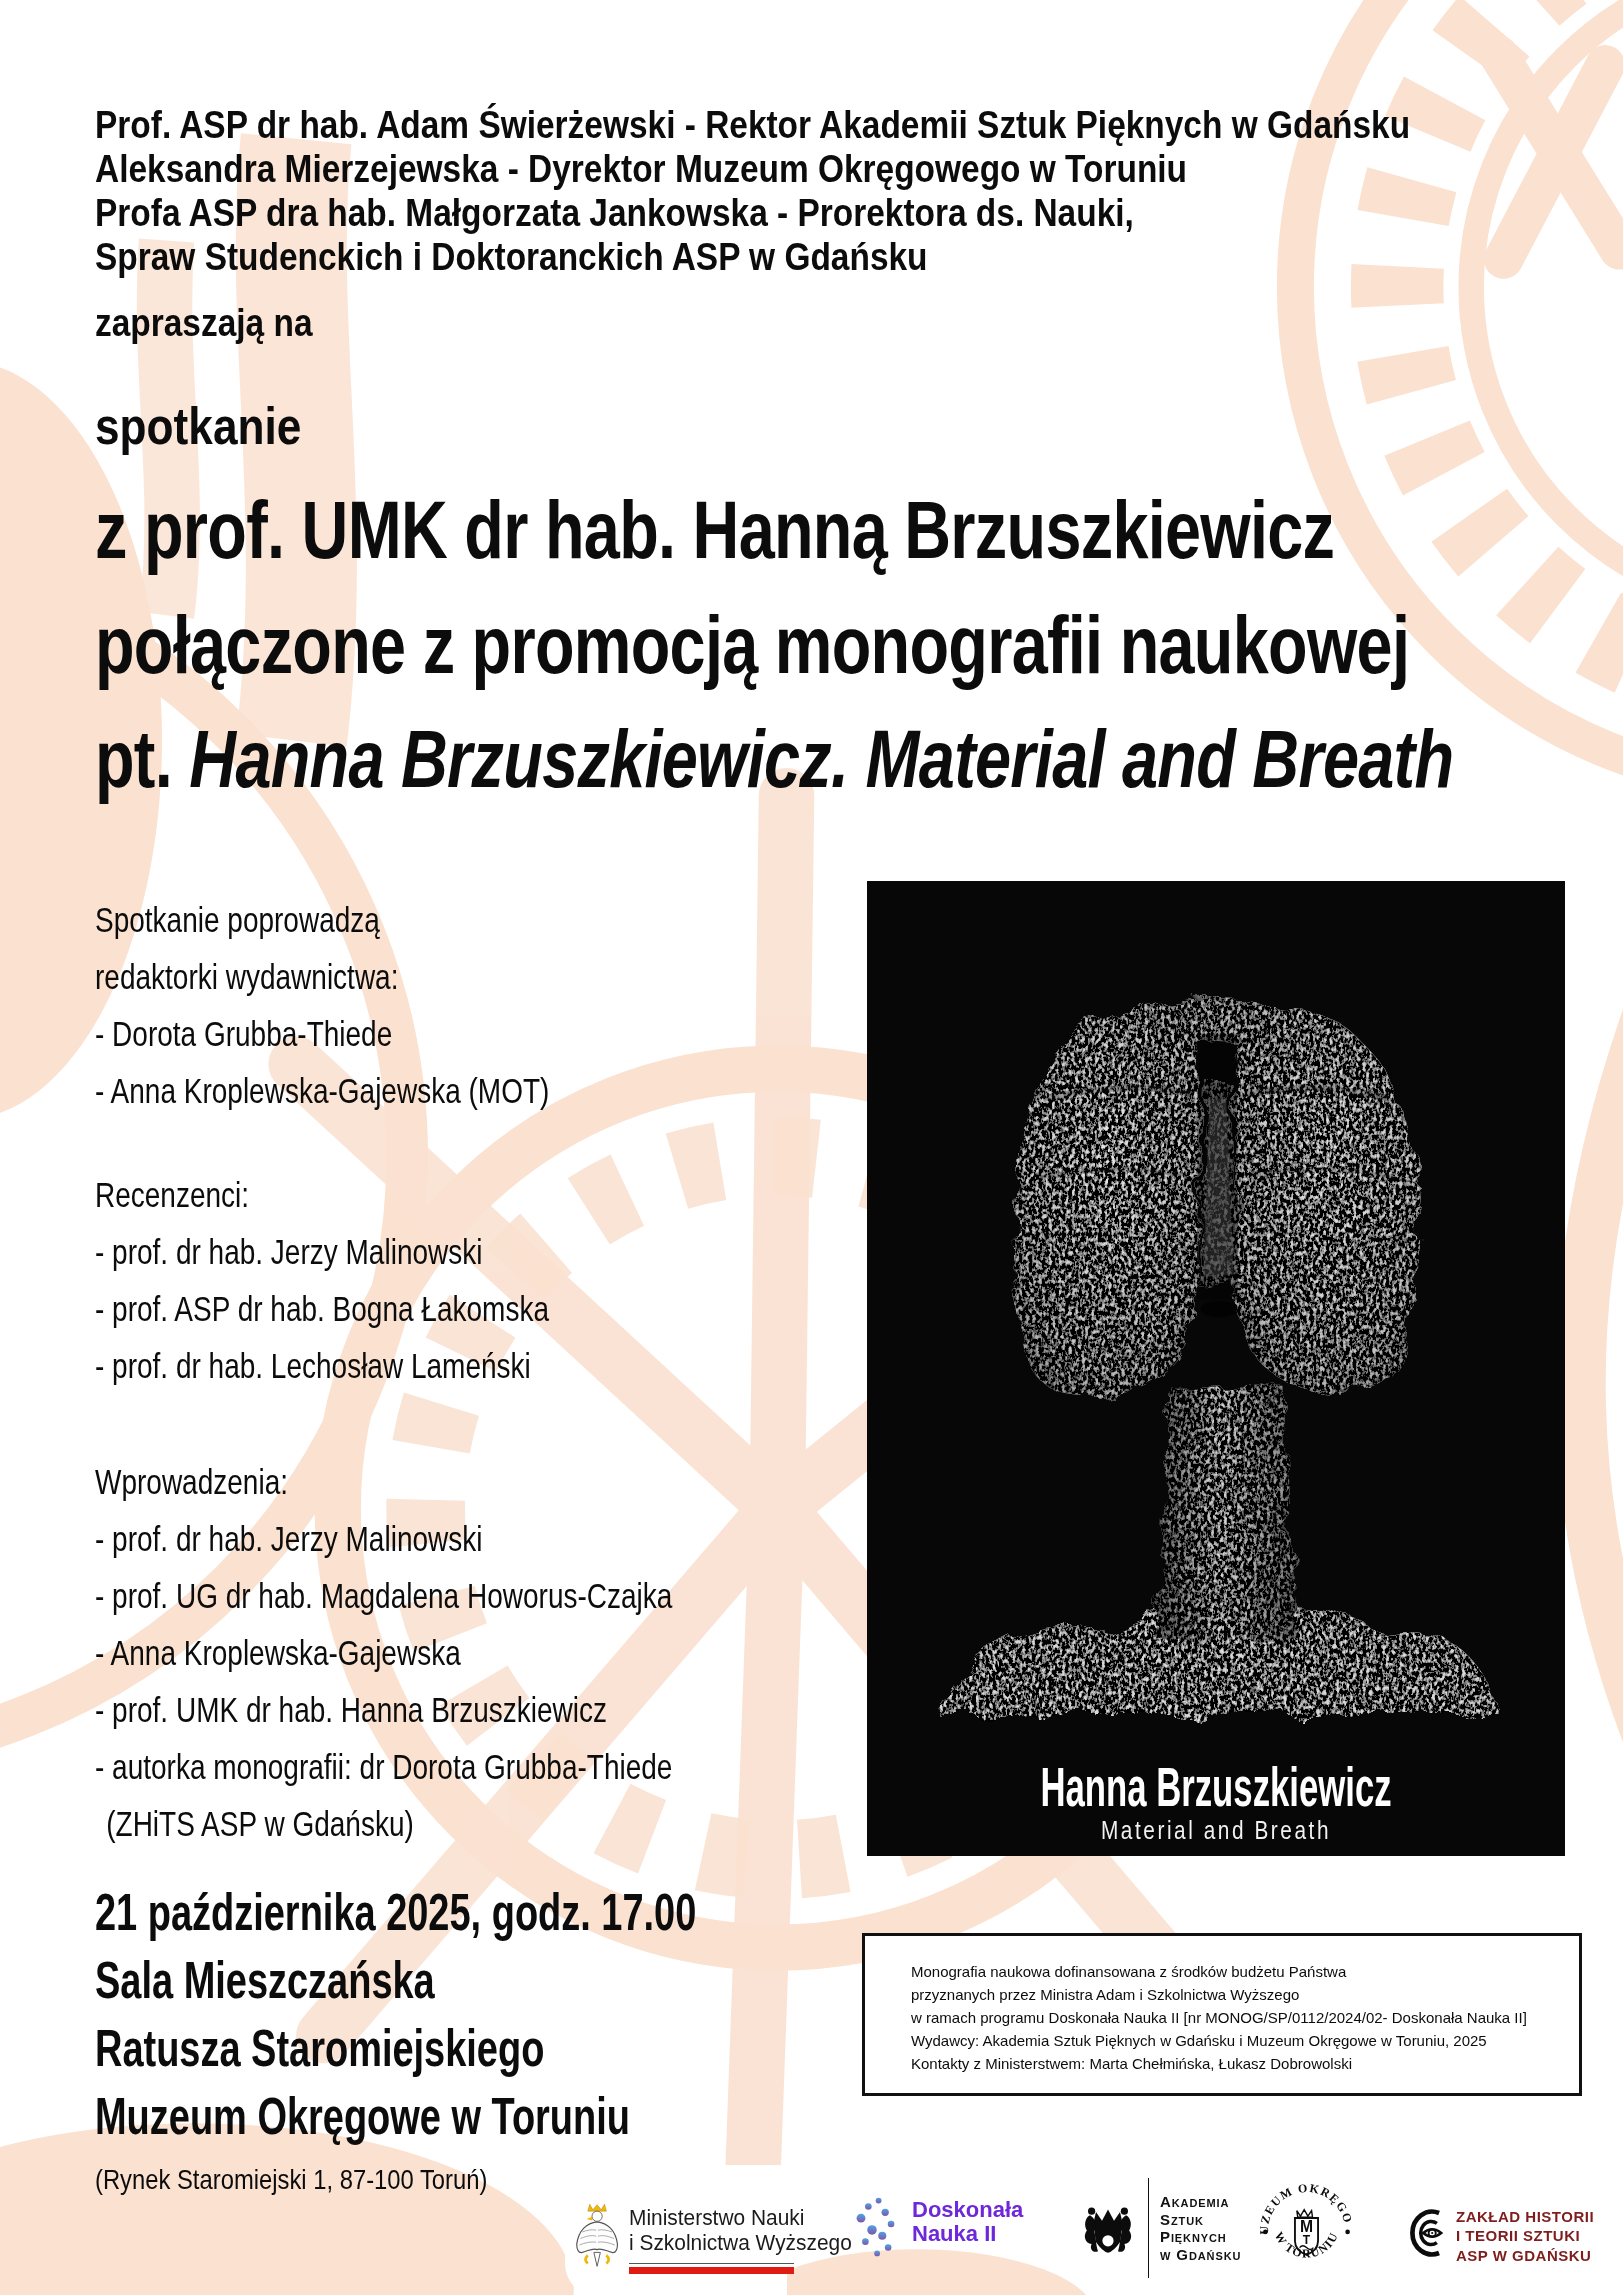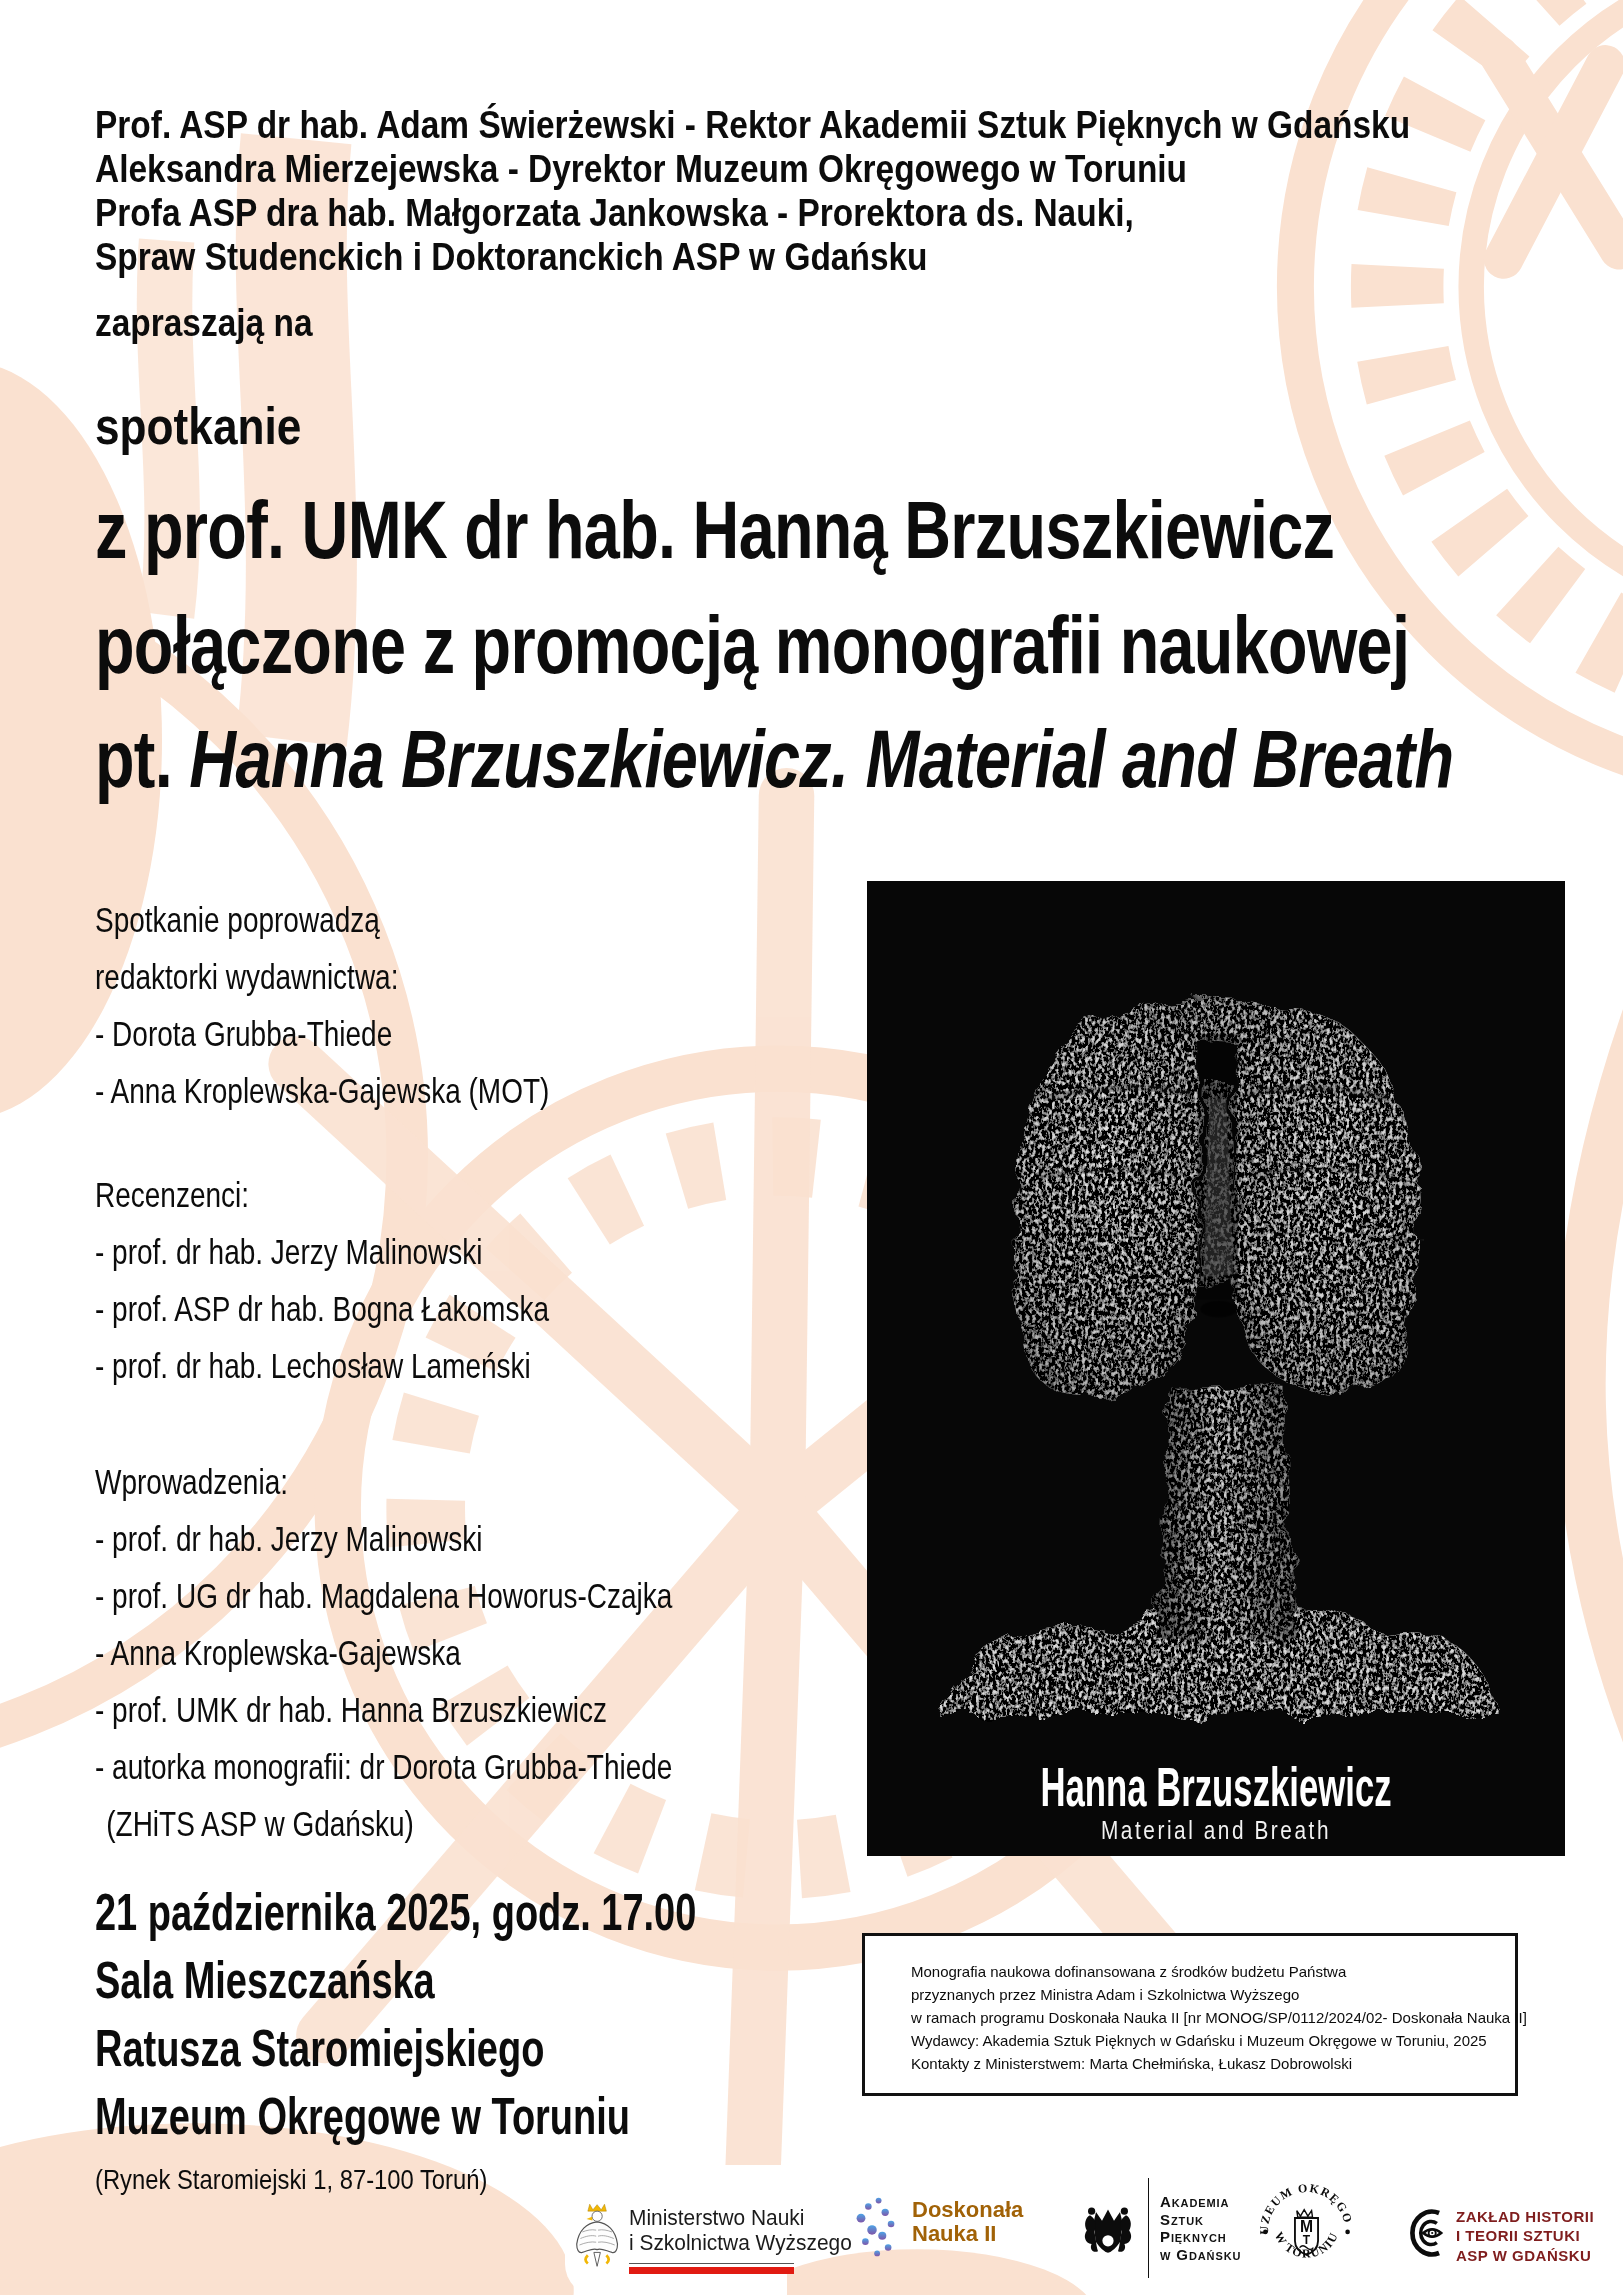--- a/index.html
+++ b/index.html
@@ -30,21 +30,21 @@
   .address{left:95px;top:2164px;font-size:28px;font-weight:400;white-space:nowrap;}
 
   .cover{left:851px;top:881px;width:698px;height:975px;background:#070707;margin-left:16px;}
   .cover .ctitle{position:absolute;left:0;right:0;top:873px;text-align:center;color:#fff;
                  font-size:56px;font-weight:700;white-space:nowrap;
                  transform:scaleX(.62);transform-origin:50% 0;}
   .cover .csub{position:absolute;left:0;right:0;top:934px;text-align:center;color:#f2f2f2;
                font-size:26px;font-weight:400;letter-spacing:3.2px;white-space:nowrap;
                transform:scaleX(.8);transform-origin:50% 0;}
 
-  .fundbox{left:862px;top:1933px;width:656px;height:163px;border:3.7px solid #111;
+  .fundbox{left:862px;top:1933px;width:720px;height:163px;border:3.7px solid #111;
            background:#fff;box-sizing:border-box;padding-left:28px;}
   .fundtext{position:absolute;left:46px;top:24px;font-size:15px;line-height:23px;white-space:nowrap;}
 
   .whitebox{left:565px;top:2165px;width:1059px;height:131px;background:#fff;border-radius:32px;}
 
   .minlabel{left:629px;top:2205px;font-size:22px;line-height:25.4px;color:#1b1b1b;white-space:nowrap;
             transform:scaleX(.95);transform-origin:0 0;}
   .minline{left:629px;top:2263px;width:165px;height:1.4px;background:#555;}
   .minbar{left:629px;top:2267px;width:165px;height:6.5px;}
   .dosktext{left:912px;top:2198px;font-size:22px;line-height:24px;font-weight:700;white-space:nowrap;}
@@ -247,21 +247,21 @@
         <circle cx="96" cy="40" r="10"></circle>
       <circle cx="30" cy="56" r="12"></circle>
         <circle cx="112" cy="72" r="9"></circle>
         <circle cx="60" cy="88" r="13"></circle>
       <circle cx="88" cy="104" r="11"></circle>
         <circle cx="42" cy="120" r="9"></circle>
         <circle cx="104" cy="136" r="9"></circle>
       <circle cx="74" cy="152" r="8"></circle>
     </g>
   </svg>
-  <div class="abs dosktext z3" style="color:#a16207;">
+  <div class="abs dosktext z3" style="color:#6d28d9;">
     <div>Doskonała</div>
     <div>Nauka II</div>
   </div>
 
   <svg class="abs z3" style="left:1078px;top:2197px;" width="60" height="74" viewBox="0 0 150 150">
     <g fill="#0c0c0c">
       <path d="M45,20 L60,42 L75,14 L90,42 L105,20 L112,50 L105,95 Q90,118 75,122 Q60,118 45,95 L38,50 Z"></path>
       <circle cx="75" cy="92" r="14" fill="#ffffff"></circle>
       <path d="M30,28 C18,34 14,52 22,66 C12,80 18,98 34,100 C28,112 38,124 50,118 C44,100 46,84 40,68 C48,54 44,36 30,28 Z"></path>
       <path d="M120,28 C132,34 136,52 128,66 C138,80 132,98 116,100 C122,112 112,124 100,118 C106,100 104,84 110,68 C102,54 106,36 120,28 Z"></path>

